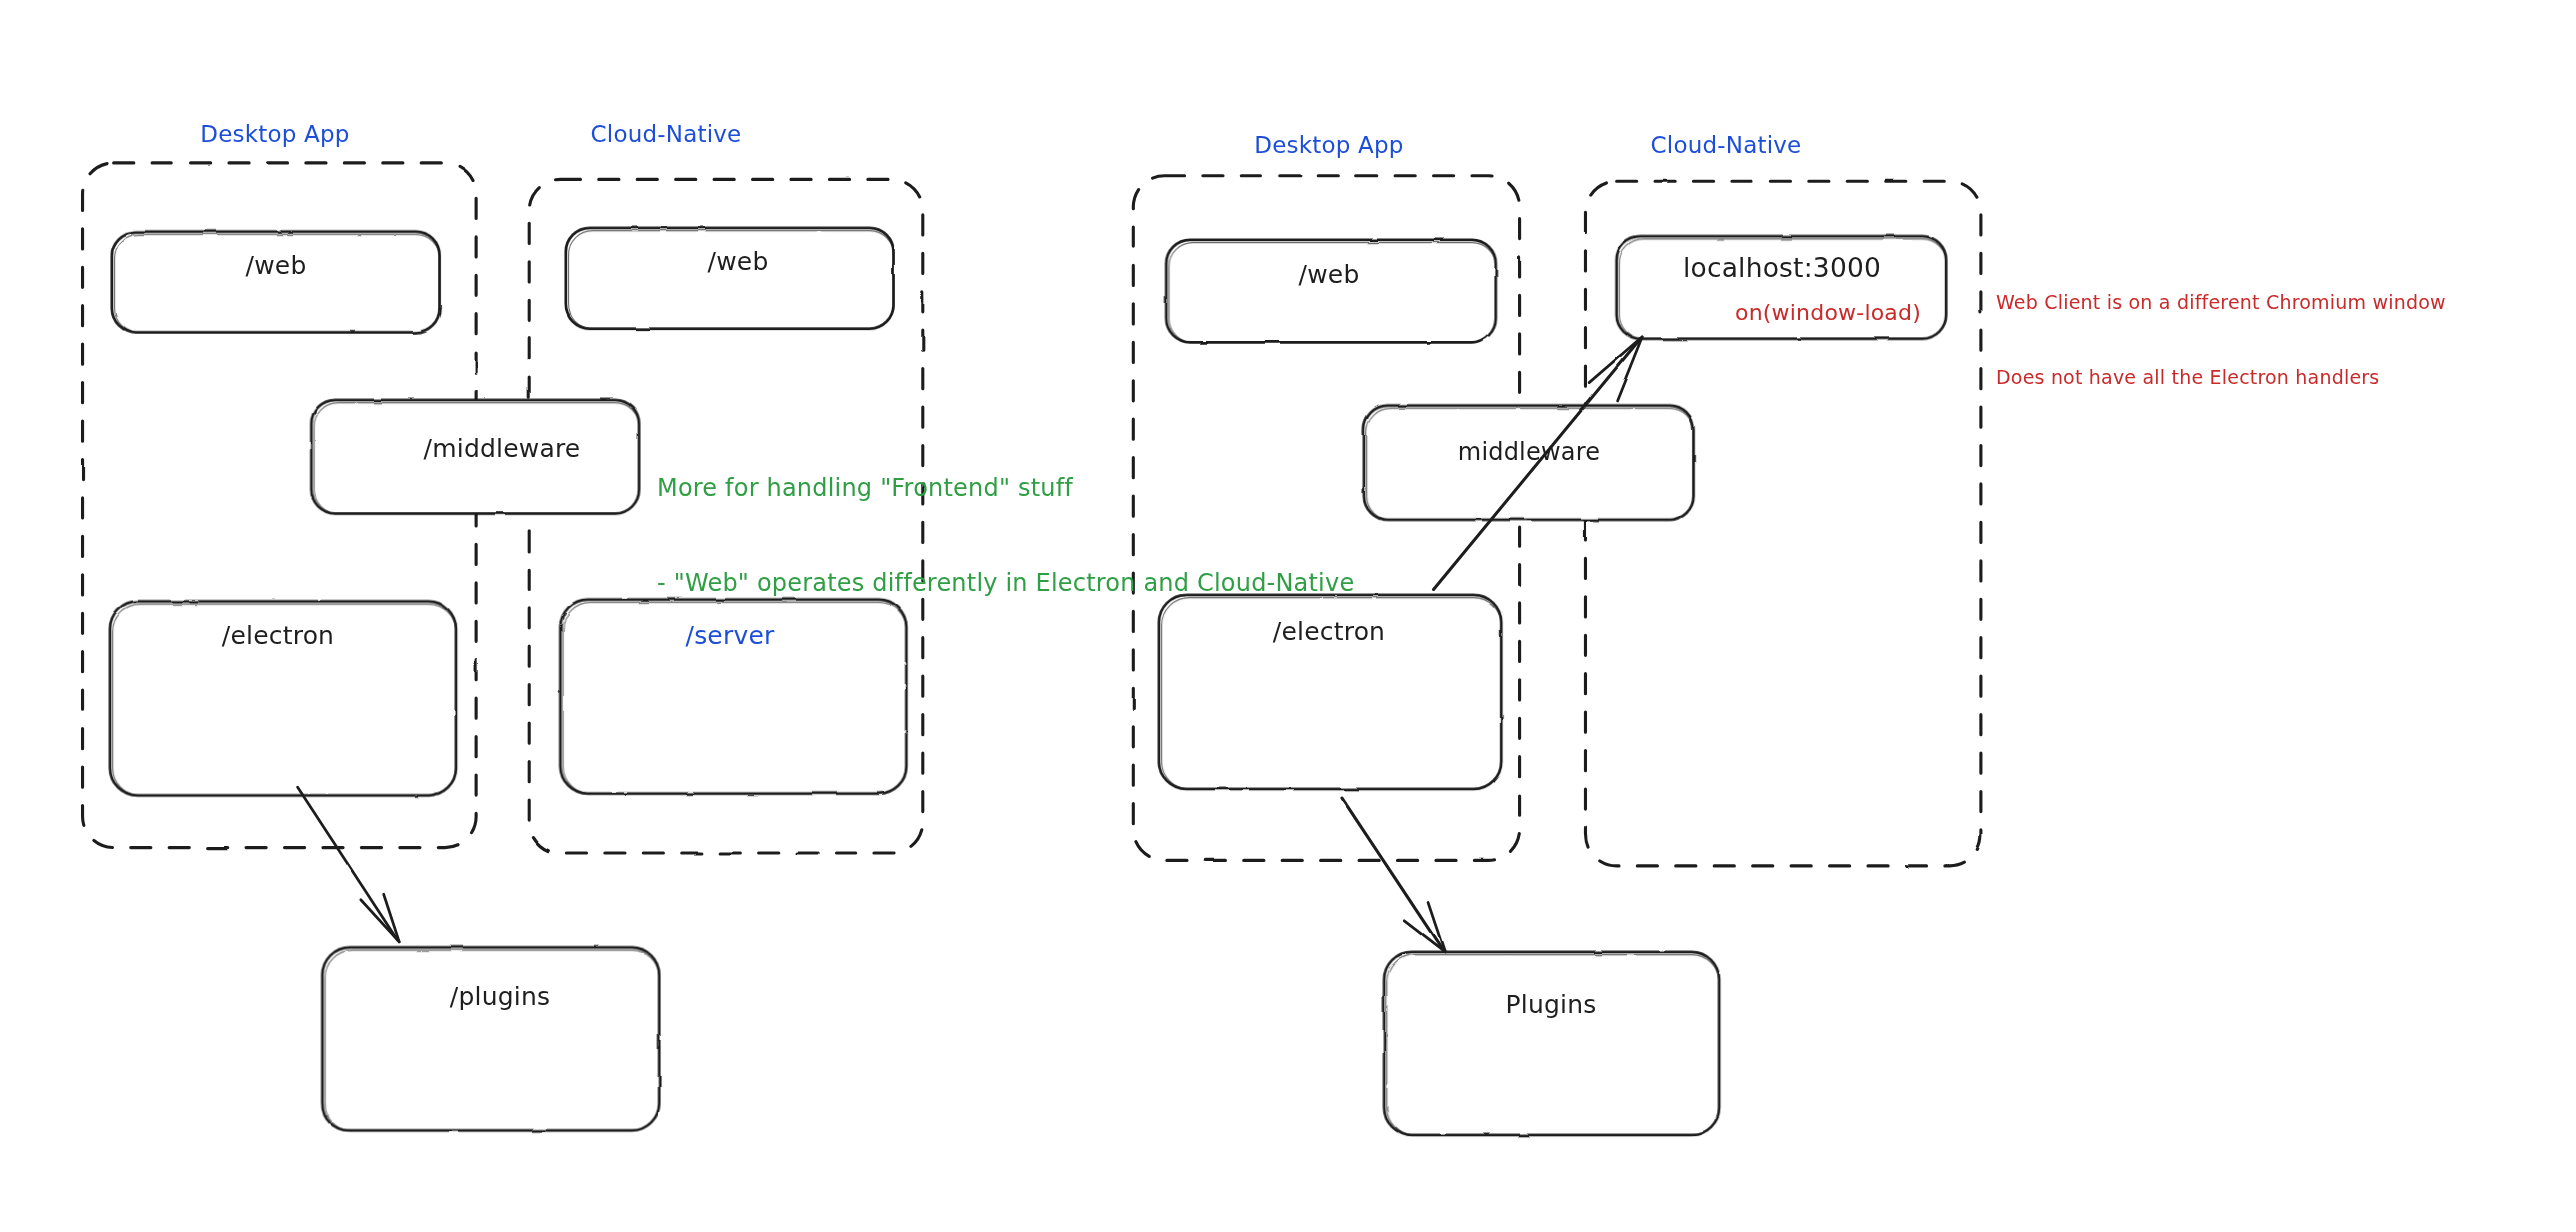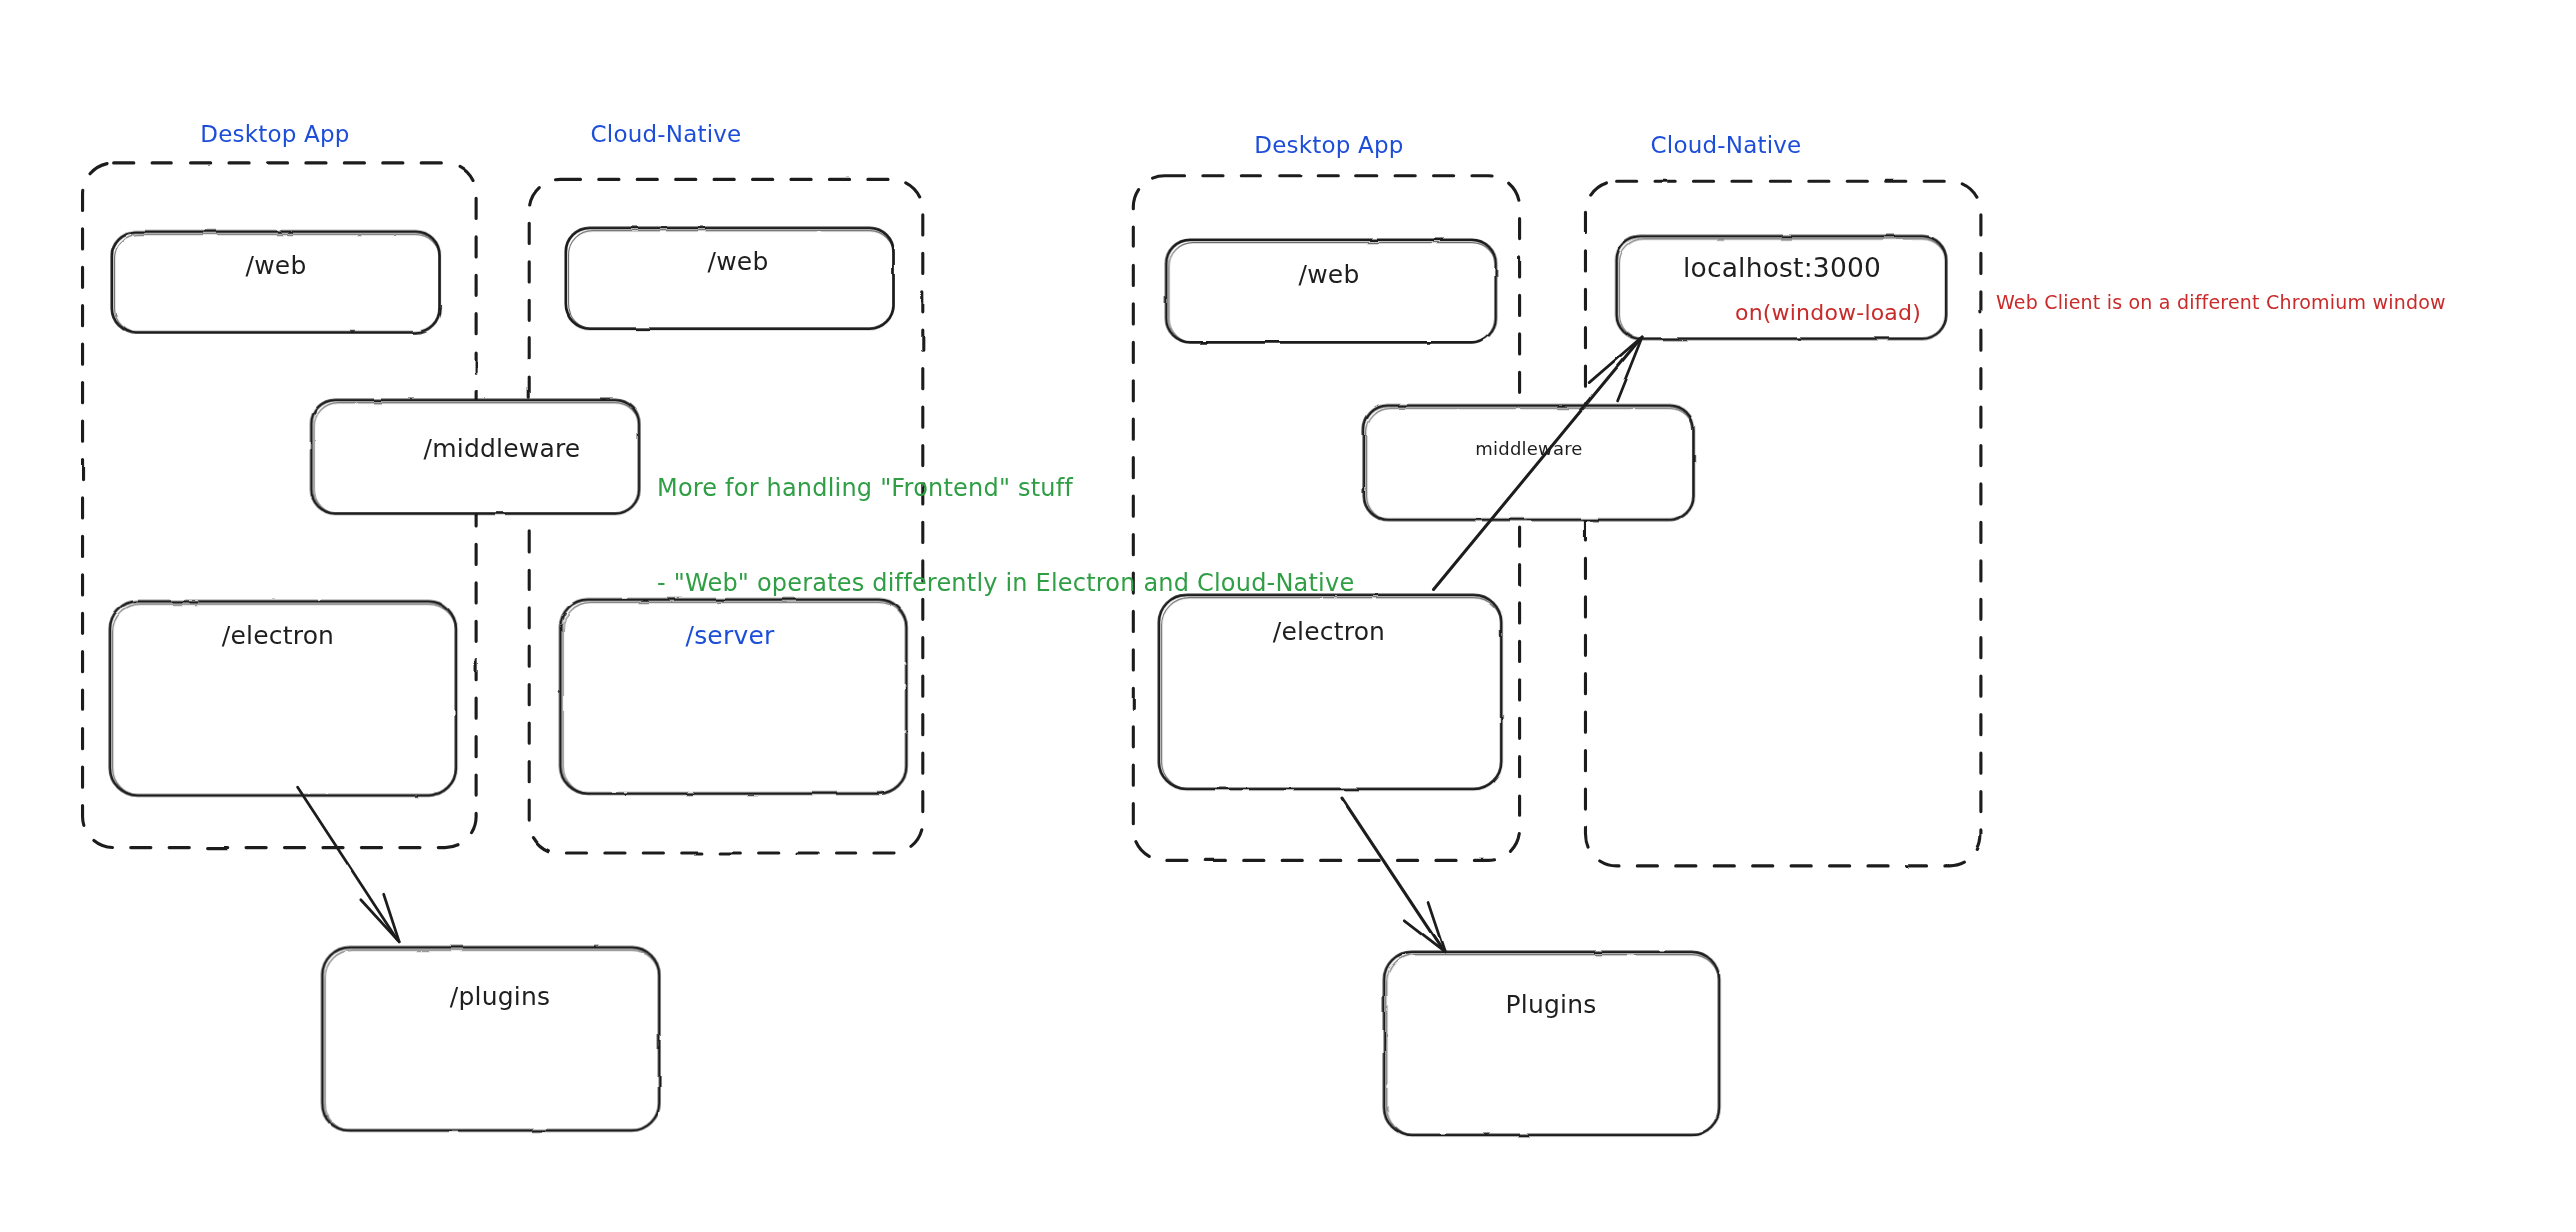--- a/index.html
+++ b/index.html
@@ -159,27 +159,28 @@
   <div class="txt box-label" style="left:278px; top:619px;">/electron</div>
   <div class="txt box-label red" style="left:730px; top:619px;">/server</div>
   <div class="txt box-label" style="left:500px; top:980px;">/plugins</div>
 
   <div class="txt group-title" style="left:1329px; top:130px;">Desktop App</div>
   <div class="txt group-title" style="left:1726px; top:130px;">Cloud-Native</div>
 
   <div class="txt box-label" style="left:1329px; top:258px;">/web</div>
   <div class="txt box-label" style="left:1782px; top:251px; font-size:26.5px;">localhost:3000</div>
   <div class="txt box-sublabel" style="left:1828px; top:298px;">on(window-load)</div>
-  <div class="txt box-label" style="left:1529px; top:437px; font-size:18px;">middleware</div>
+  <div class="txt box-label" style="left:1529px; top:437px; font-size:24px;">middleware</div>
   <div class="txt box-label" style="left:1329px; top:615px;">/electron</div>
   <div class="txt box-label" style="left:1551px; top:988px;">Plugins</div>
 
   <div class="txt note-green" style="left:657px; top:410px;">
     <div>More for handling "Frontend" stuff</div>
     <div>- "Web" operates differently in Electron and Cloud-Native</div>
   </div>
 
   <div class="txt note-red" style="left:1996px; top:240px;">
     <div>Web Client is on a different Chromium window</div>
+    <div>Does not have all the Electron handlers</div>
   </div>
 
 </div>
 
 
 </body></html>

